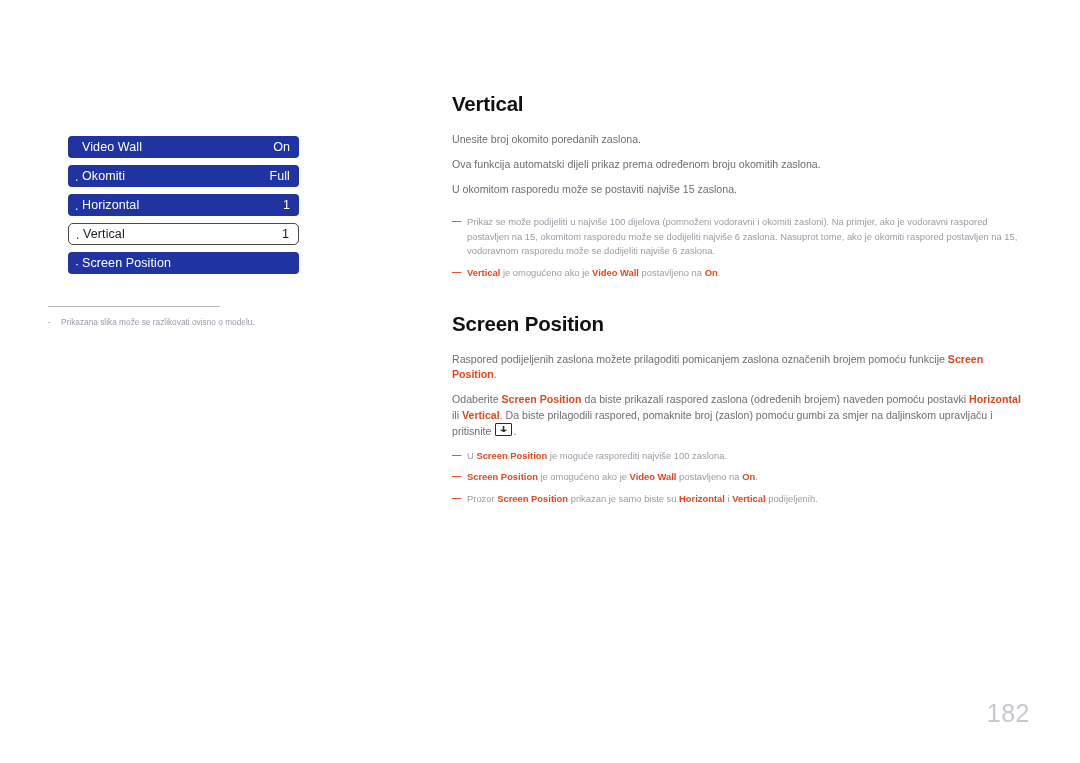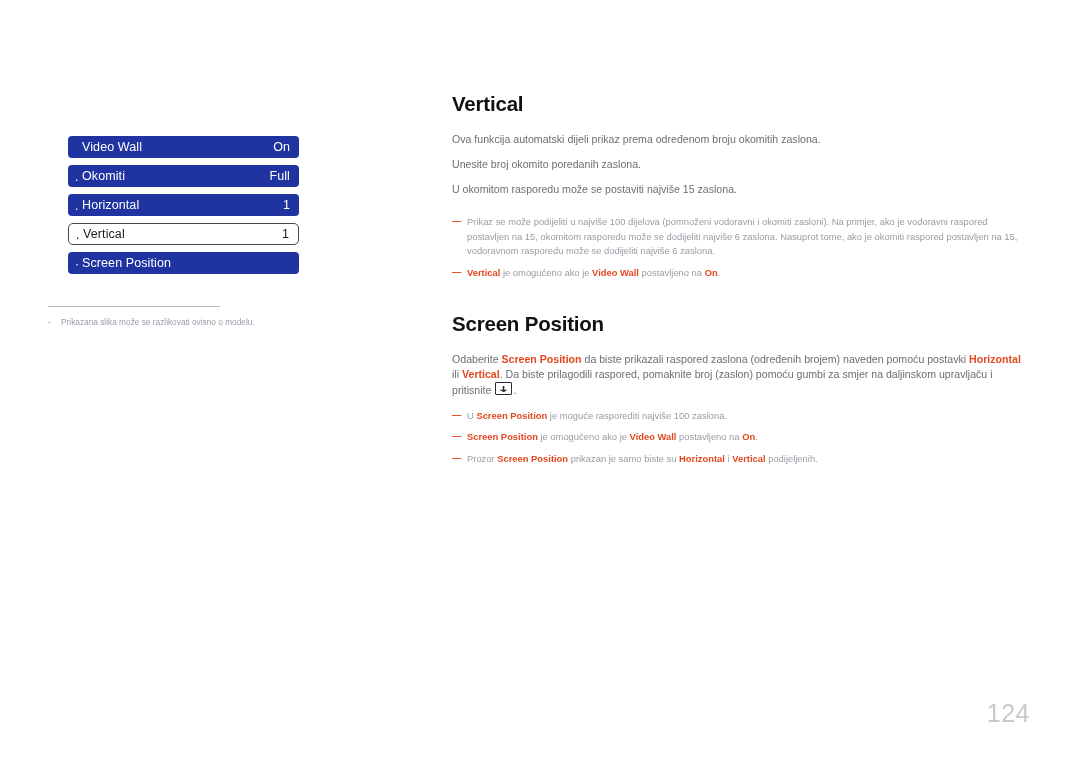--- a/index.html
+++ b/index.html
@@ -219,49 +219,50 @@
   <div class="footnote-line">
     <span class="footnote-dash">-</span>
     <span>Prikazana slika može se razlikovati ovisno o modelu.</span>
   </div>
 </div>
 
 <div id="content">
 
   <h1 class="section-title">Vertical</h1>
 
+  <p class="body-line">Unesite broj okomito poredanih zaslona.</p>
   <p class="body-line">Ova funkcija automatski dijeli prikaz prema određenom broju okomitih zaslona.</p>
-  <p class="body-line">Unesite broj okomito poredanih zaslona.</p>
   <p class="body-line tight">U okomitom rasporedu može se postaviti najviše 15 zaslona.</p>
 
   <div class="note">
     <span class="note-dash">—</span>
     <span class="note-body">Prikaz se može podijeliti u najviše 100 dijelova (pomnoženi vodoravni i okomiti zasloni). Na primjer, ako je vodoravni raspored postavljen na 15, okomitom rasporedu može se dodijeliti najviše 6 zaslona. Nasuprot tome, ako je okomiti raspored postavljen na 15, vodoravnom rasporedu može se dodijeliti najviše 6 zaslona.</span>
   </div>
 
   <div class="note">
     <span class="note-dash">—</span>
     <span class="note-body"><b class="kw">Vertical</b><span> je omogućeno ako je </span><b class="kw">Video Wall</b><span> postavljeno na </span><b class="kw">On</b><span>.</span></span>
   </div>
 
   <h1 class="section-title second">Screen Position</h1>
 
+  <p class="body-line"><span>Raspored podijeljenih zaslona možete prilagoditi pomicanjem zaslona označenih brojem pomoću funkcije </span><b class="kw">Screen Position</b><span>.</span></p>
 
   <p class="body-line"><span>Odaberite </span><b class="kw">Screen Position</b><span> da biste prikazali raspored zaslona (određenih brojem) naveden pomoću postavki </span><b class="kw">Horizontal</b><span> ili </span><b class="kw">Vertical</b><span>. Da biste prilagodili raspored, pomaknite broj (zaslon) pomoću gumbi za smjer na daljinskom upravljaču i pritisnite </span><span class="enter-key"></span><span>.</span></p>
 
   <div class="note">
     <span class="note-dash">—</span>
     <span class="note-body"><span>U </span><b class="kw">Screen Position</b><span> je moguće rasporediti najviše 100 zaslona.</span></span>
   </div>
 
   <div class="note">
     <span class="note-dash">—</span>
     <span class="note-body"><b class="kw">Screen Position</b><span> je omogućeno ako je </span><b class="kw">Video Wall</b><span> postavljeno na </span><b class="kw">On</b><span>.</span></span>
   </div>
 
   <div class="note">
     <span class="note-dash">—</span>
     <span class="note-body"><span>Prozor </span><b class="kw">Screen Position</b><span> prikazan je samo biste su </span><b class="kw">Horizontal</b><span> i </span><b class="kw">Vertical</b><span> podijeljenih.</span></span>
   </div>
 
 </div>
 
-<div id="page-number">124</div>
+<div id="page-number">182</div>
 
 </body></html>

